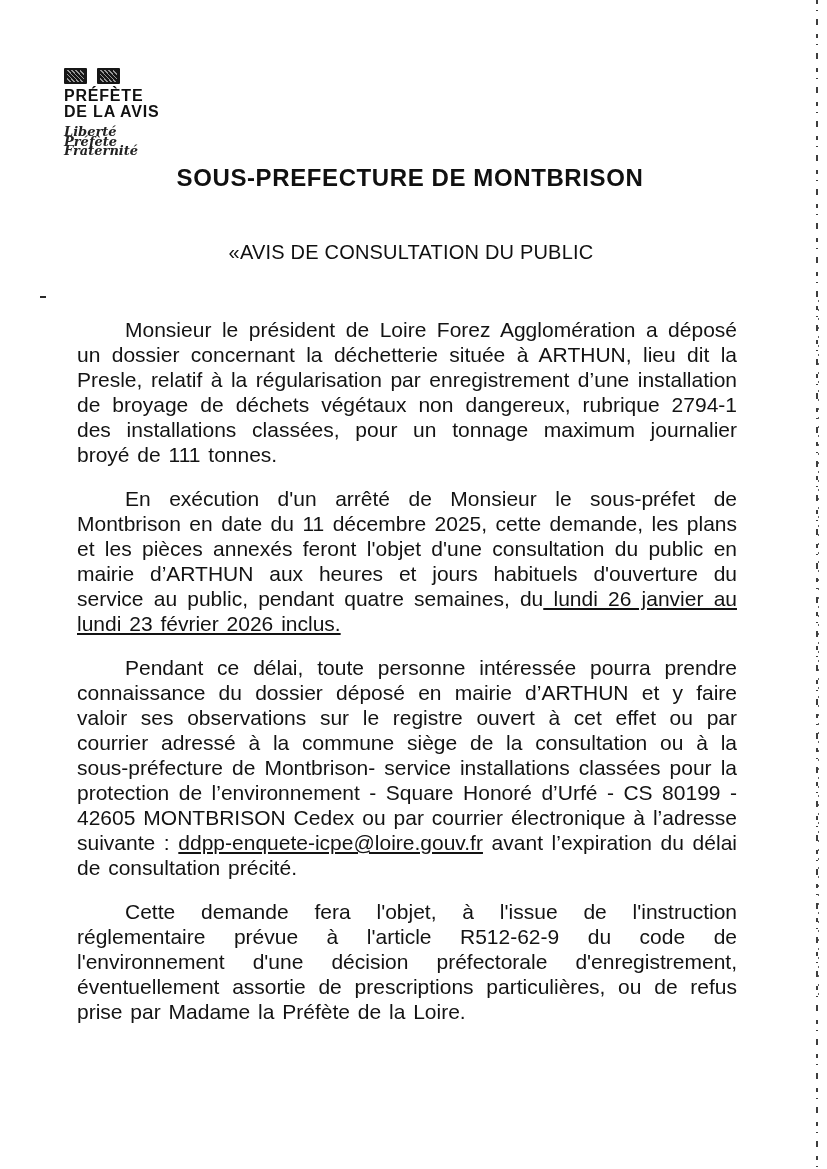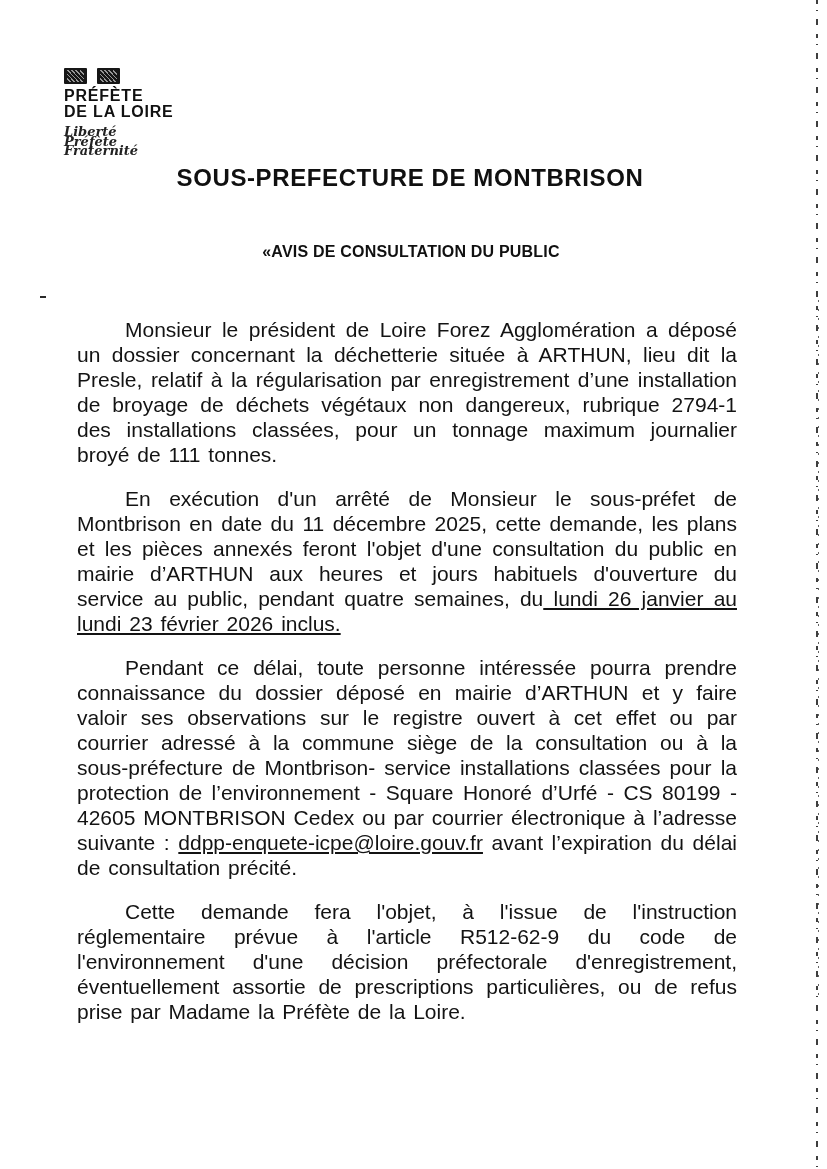--- a/index.html
+++ b/index.html
@@ -40,21 +40,21 @@
     
     .doc-title {
       position: absolute; left: 80px; top: 164px; width: 660px;
       margin: 0; text-align: center;
       font-size: 24px; font-weight: 800; letter-spacing: 0.6px;
       color: #101010;
     }
     .doc-subtitle {
       position: absolute; left: 75px; top: 241px; width: 672px;
       margin: 0; text-align: center;
-      font-size: 16px; font-weight: 700; letter-spacing: 0.2px;
+      font-size: 20px; font-weight: 400; letter-spacing: 0.2px;
       line-height: 22px; color: #101010;
     }
 
     
     .content {
       position: absolute; left: 77px; top: 317px; width: 660px;
       font-size: 21px; line-height: 25px;
       text-align: justify; word-spacing: 2px;
       color: #131313;
     }
@@ -85,21 +85,21 @@
 <body>
 
 <div class="page">
 
   <div class="logo">
     <div class="emblem-row">
       <span class="emblem"></span>
       <span class="emblem"></span>
     </div>
     <div class="logo-line">PRÉFÈTE</div>
-    <div class="logo-line">DE LA LOIRE</div>
+    <div class="logo-line">DE LA AVIS</div>
     <div class="motto">
       <div>Liberté</div>
       <div>Préfète</div>
       <div>Fraternité</div>
     </div>
   </div>
 
   <h1 class="doc-title">SOUS-PREFECTURE DE MONTBRISON</h1>
 
   <h2 class="doc-subtitle">

